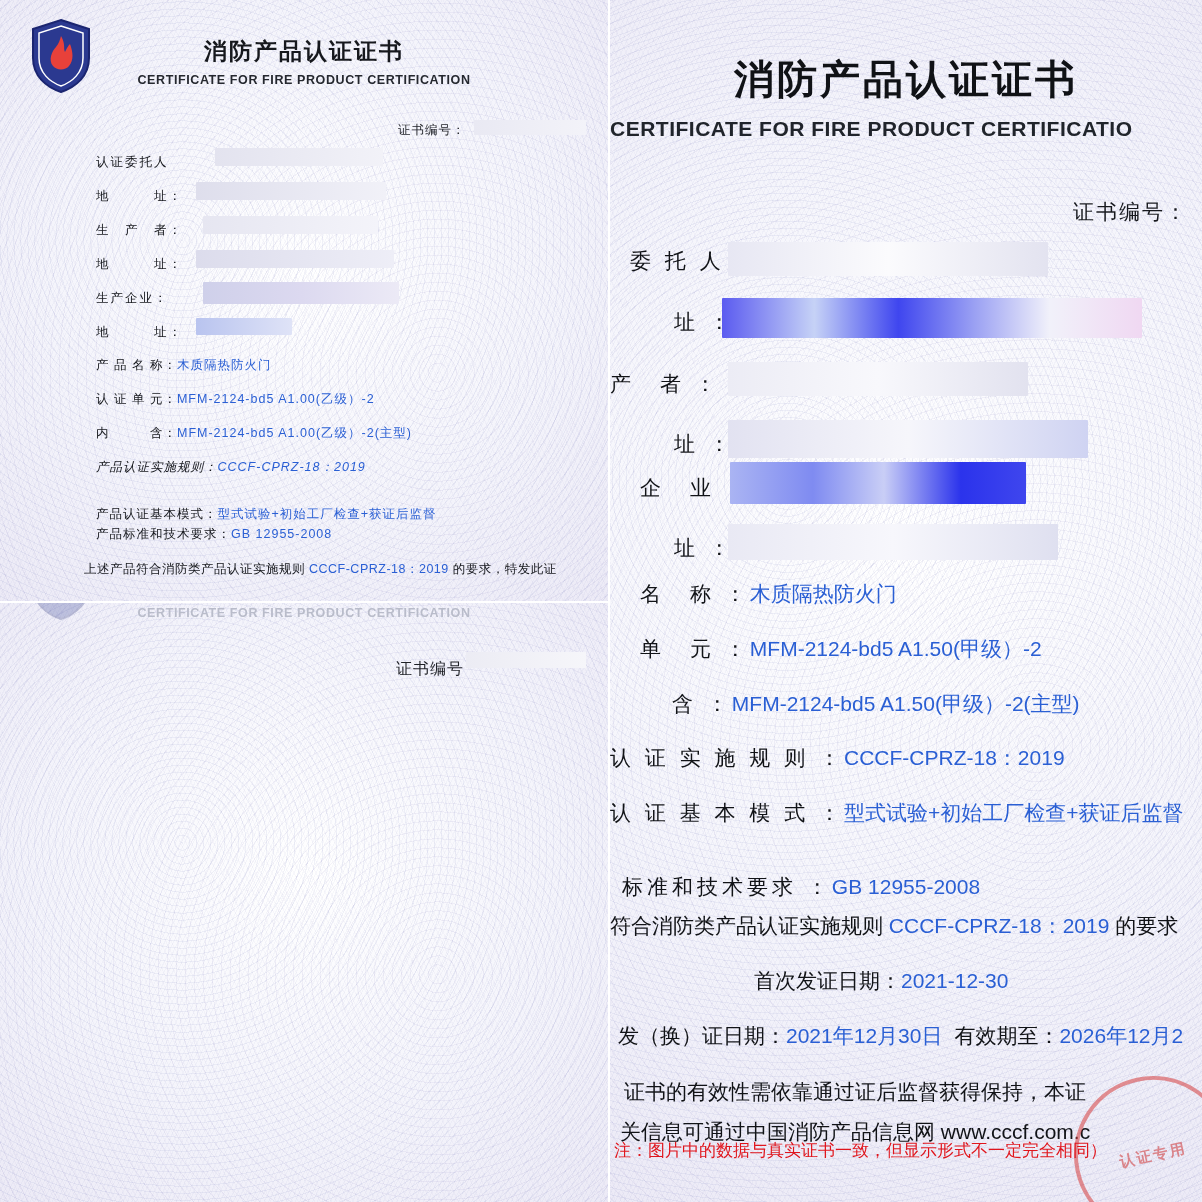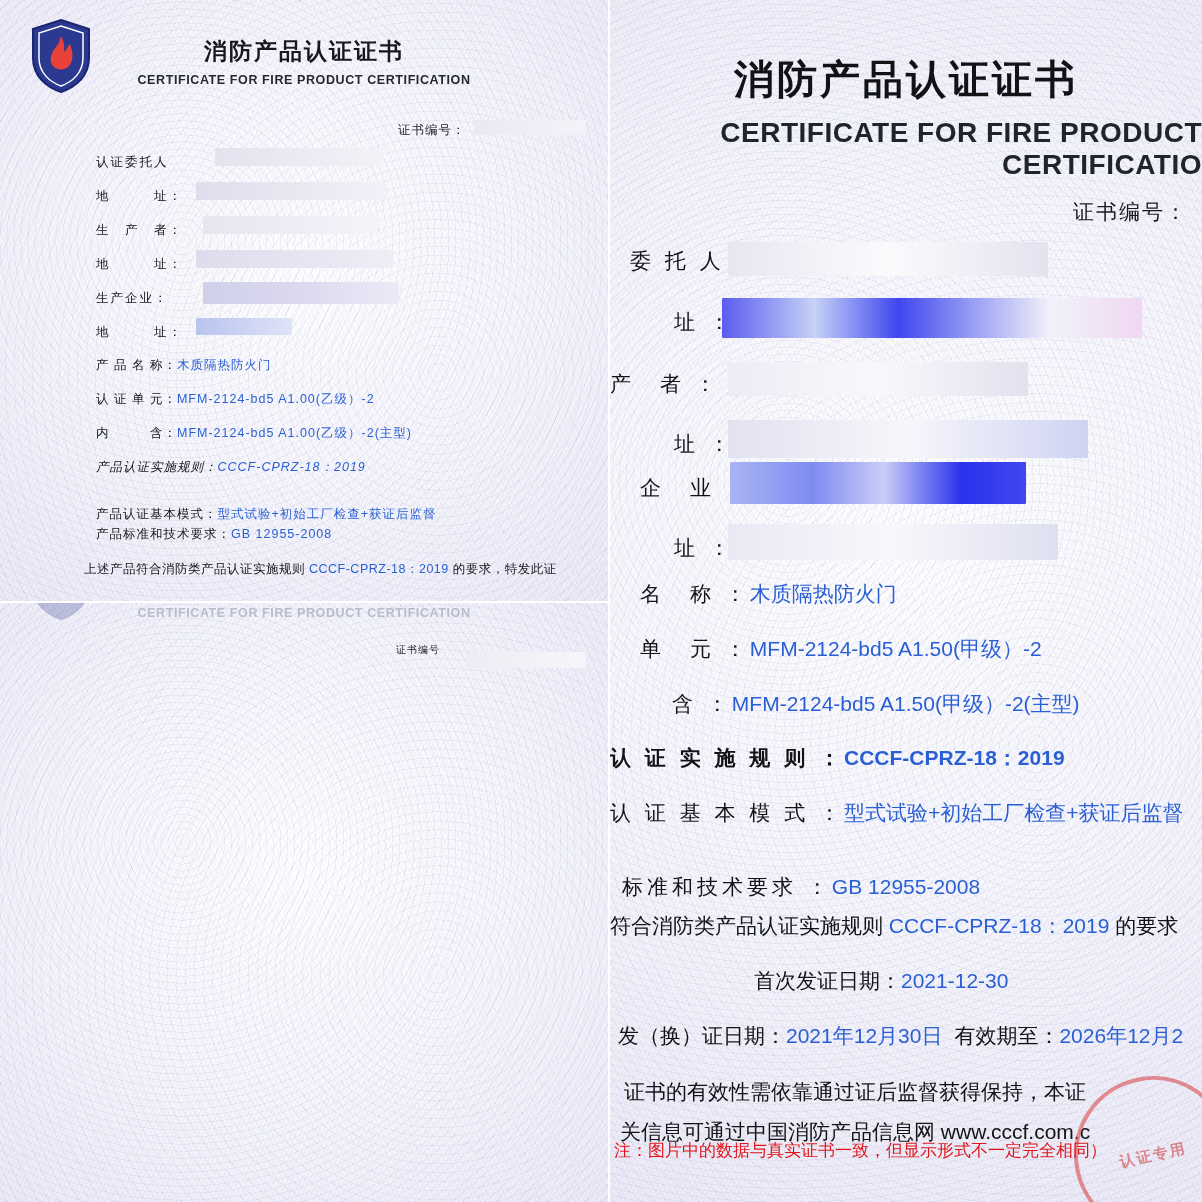--- a/index.html
+++ b/index.html
@@ -51,36 +51,36 @@
   .val{color:#2a5fd4;}
   .redact{position:absolute;border-radius:1px;}
 
   
   #cert-bl{left:0;top:603px;width:608px;height:599px;}
   #cert-bl .title-en-faded{
     position:absolute;left:0;right:0;top:3px;text-align:center;
     font-size:12.5px;font-weight:bold;color:#b9bcca;letter-spacing:0.6px;
   }
   #cert-bl .certno-label{
-    position:absolute;left:396px;top:40px;font-size:10px;color:#1d1f25;letter-spacing:1px;
+    position:absolute;left:396px;top:56px;font-size:16px;color:#1d1f25;letter-spacing:1px;
   }
   #cert-bl .certno-redact{
     position:absolute;left:466px;top:49px;width:120px;height:16px;
     background:linear-gradient(90deg,#ececf4,#f6f6fa);
   }
 
   
   #cert-r{left:610px;top:0;width:592px;height:1202px;}
   #cert-r .title-cn{
     position:absolute;left:0;right:0;top:52px;text-align:center;
     font-size:40px;font-weight:bold;color:#101216;letter-spacing:3px;
   }
   #cert-r .title-en{
-    position:absolute;left:0;right:0;top:117px;text-align:right;
-    font-size:28px;font-weight:bold;color:#20242b;letter-spacing:0.5px;
+    position:absolute;left:0;right:0;top:117px;text-align:left;
+    font-size:21px;font-weight:bold;color:#20242b;letter-spacing:0.5px;
   }
   #cert-r .certno-label{
     position:absolute;right:14px;top:198px;font-size:21px;color:#16181d;letter-spacing:2px;
   }
   .rrow{position:absolute;font-size:21px;color:#111317;white-space:nowrap;}
   .rlab{letter-spacing:4px;}
   .rval{color:#2a5fd4;}
   .note-red{
     position:absolute;left:614px;top:1139px;width:588px;
     font-size:17px;font-weight:normal;color:#e0151c;white-space:nowrap;
@@ -219,21 +219,21 @@
     </div>
 
     <div class="rrow" style="left:30px;top:635px;">
       <span class="rlab">单　元 ：</span><span class="rval">MFM-2124-bd5 A1.50(甲级）-2</span>
     </div>
 
     <div class="rrow" style="left:62px;top:690px;">
       <span class="rlab">含 ：</span><span class="rval">MFM-2124-bd5 A1.50(甲级）-2(主型)</span>
     </div>
 
-    <div class="rrow" style="left:0px;top:744px;font-weight:bold;">
+    <div class="rrow" style="left:0px;top:744px;">
       <span class="rlab">认 证 实 施 规 则 ：</span><span class="rval">CCCF-CPRZ-18：2019</span>
     </div>
 
     <div class="rrow" style="left:0px;top:799px;">
       <span class="rlab">认 证 基 本 模 式 ：</span><span class="rval">型式试验+初始工厂检查+获证后监督</span>
     </div>
 
     <div class="rrow" style="left:0px;top:873px;margin-left:12px;">
       <span class="rlab">标准和技术要求 ：</span><span class="rval">GB 12955-2008</span>
     </div>

